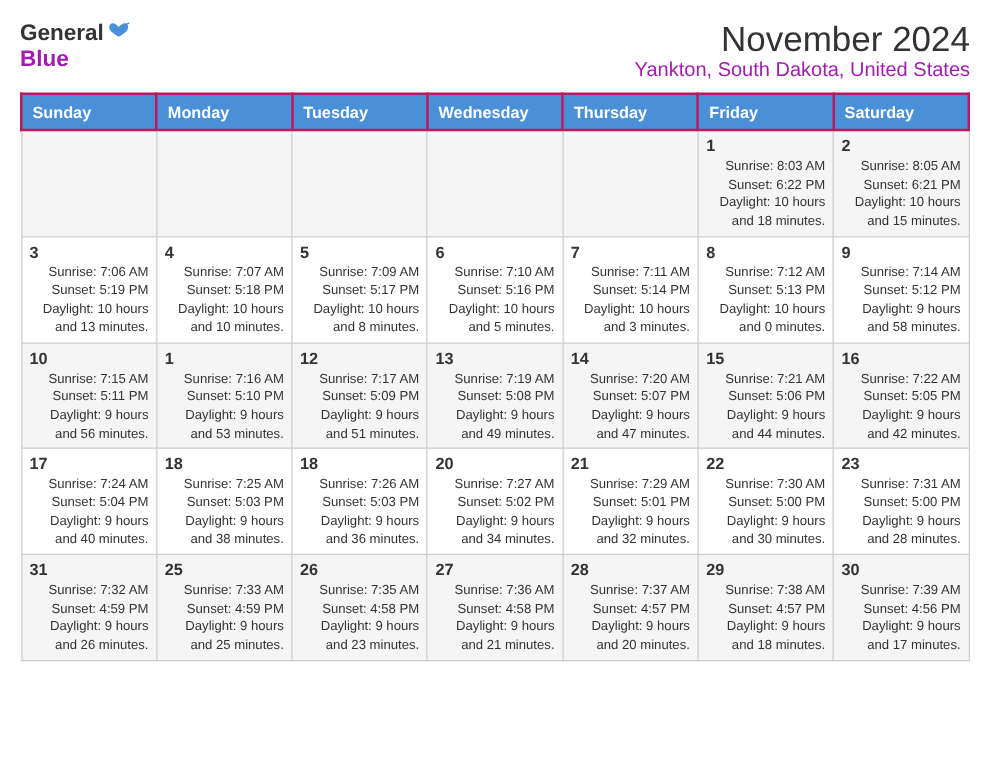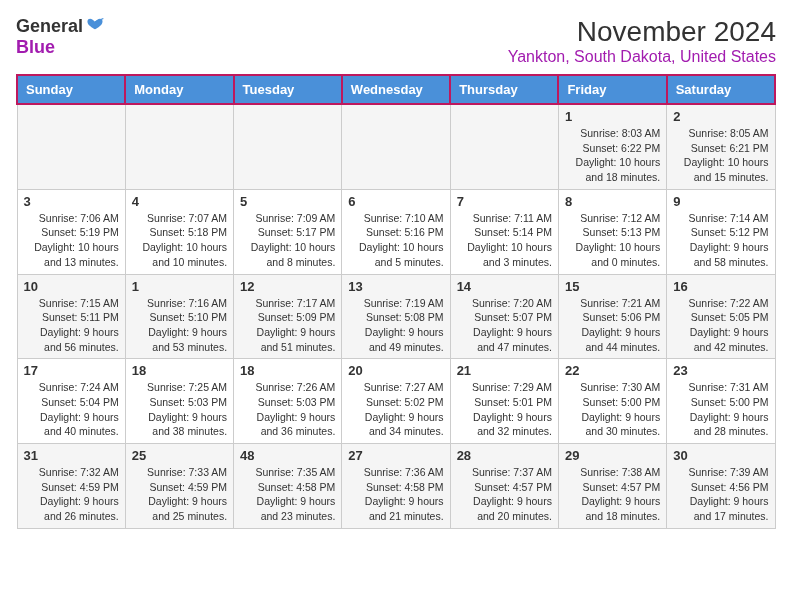--- a/index.html
+++ b/index.html
@@ -241,21 +241,21 @@
       <tr>
         <td>
           <span class="day-number">31</span>
           <div class="day-info">Sunrise: 7:32 AM<br>Sunset: 4:59 PM<br>Daylight: 9 hours and 26 minutes.</div>
         </td>
         <td>
           <span class="day-number">25</span>
           <div class="day-info">Sunrise: 7:33 AM<br>Sunset: 4:59 PM<br>Daylight: 9 hours and 25 minutes.</div>
         </td>
         <td>
-          <span class="day-number">48</span>
+          <span class="day-number">26</span>
           <div class="day-info">Sunrise: 7:35 AM<br>Sunset: 4:58 PM<br>Daylight: 9 hours and 23 minutes.</div>
         </td>
         <td>
           <span class="day-number">27</span>
           <div class="day-info">Sunrise: 7:36 AM<br>Sunset: 4:58 PM<br>Daylight: 9 hours and 21 minutes.</div>
         </td>
         <td>
           <span class="day-number">28</span>
           <div class="day-info">Sunrise: 7:37 AM<br>Sunset: 4:57 PM<br>Daylight: 9 hours and 20 minutes.</div>
         </td>

